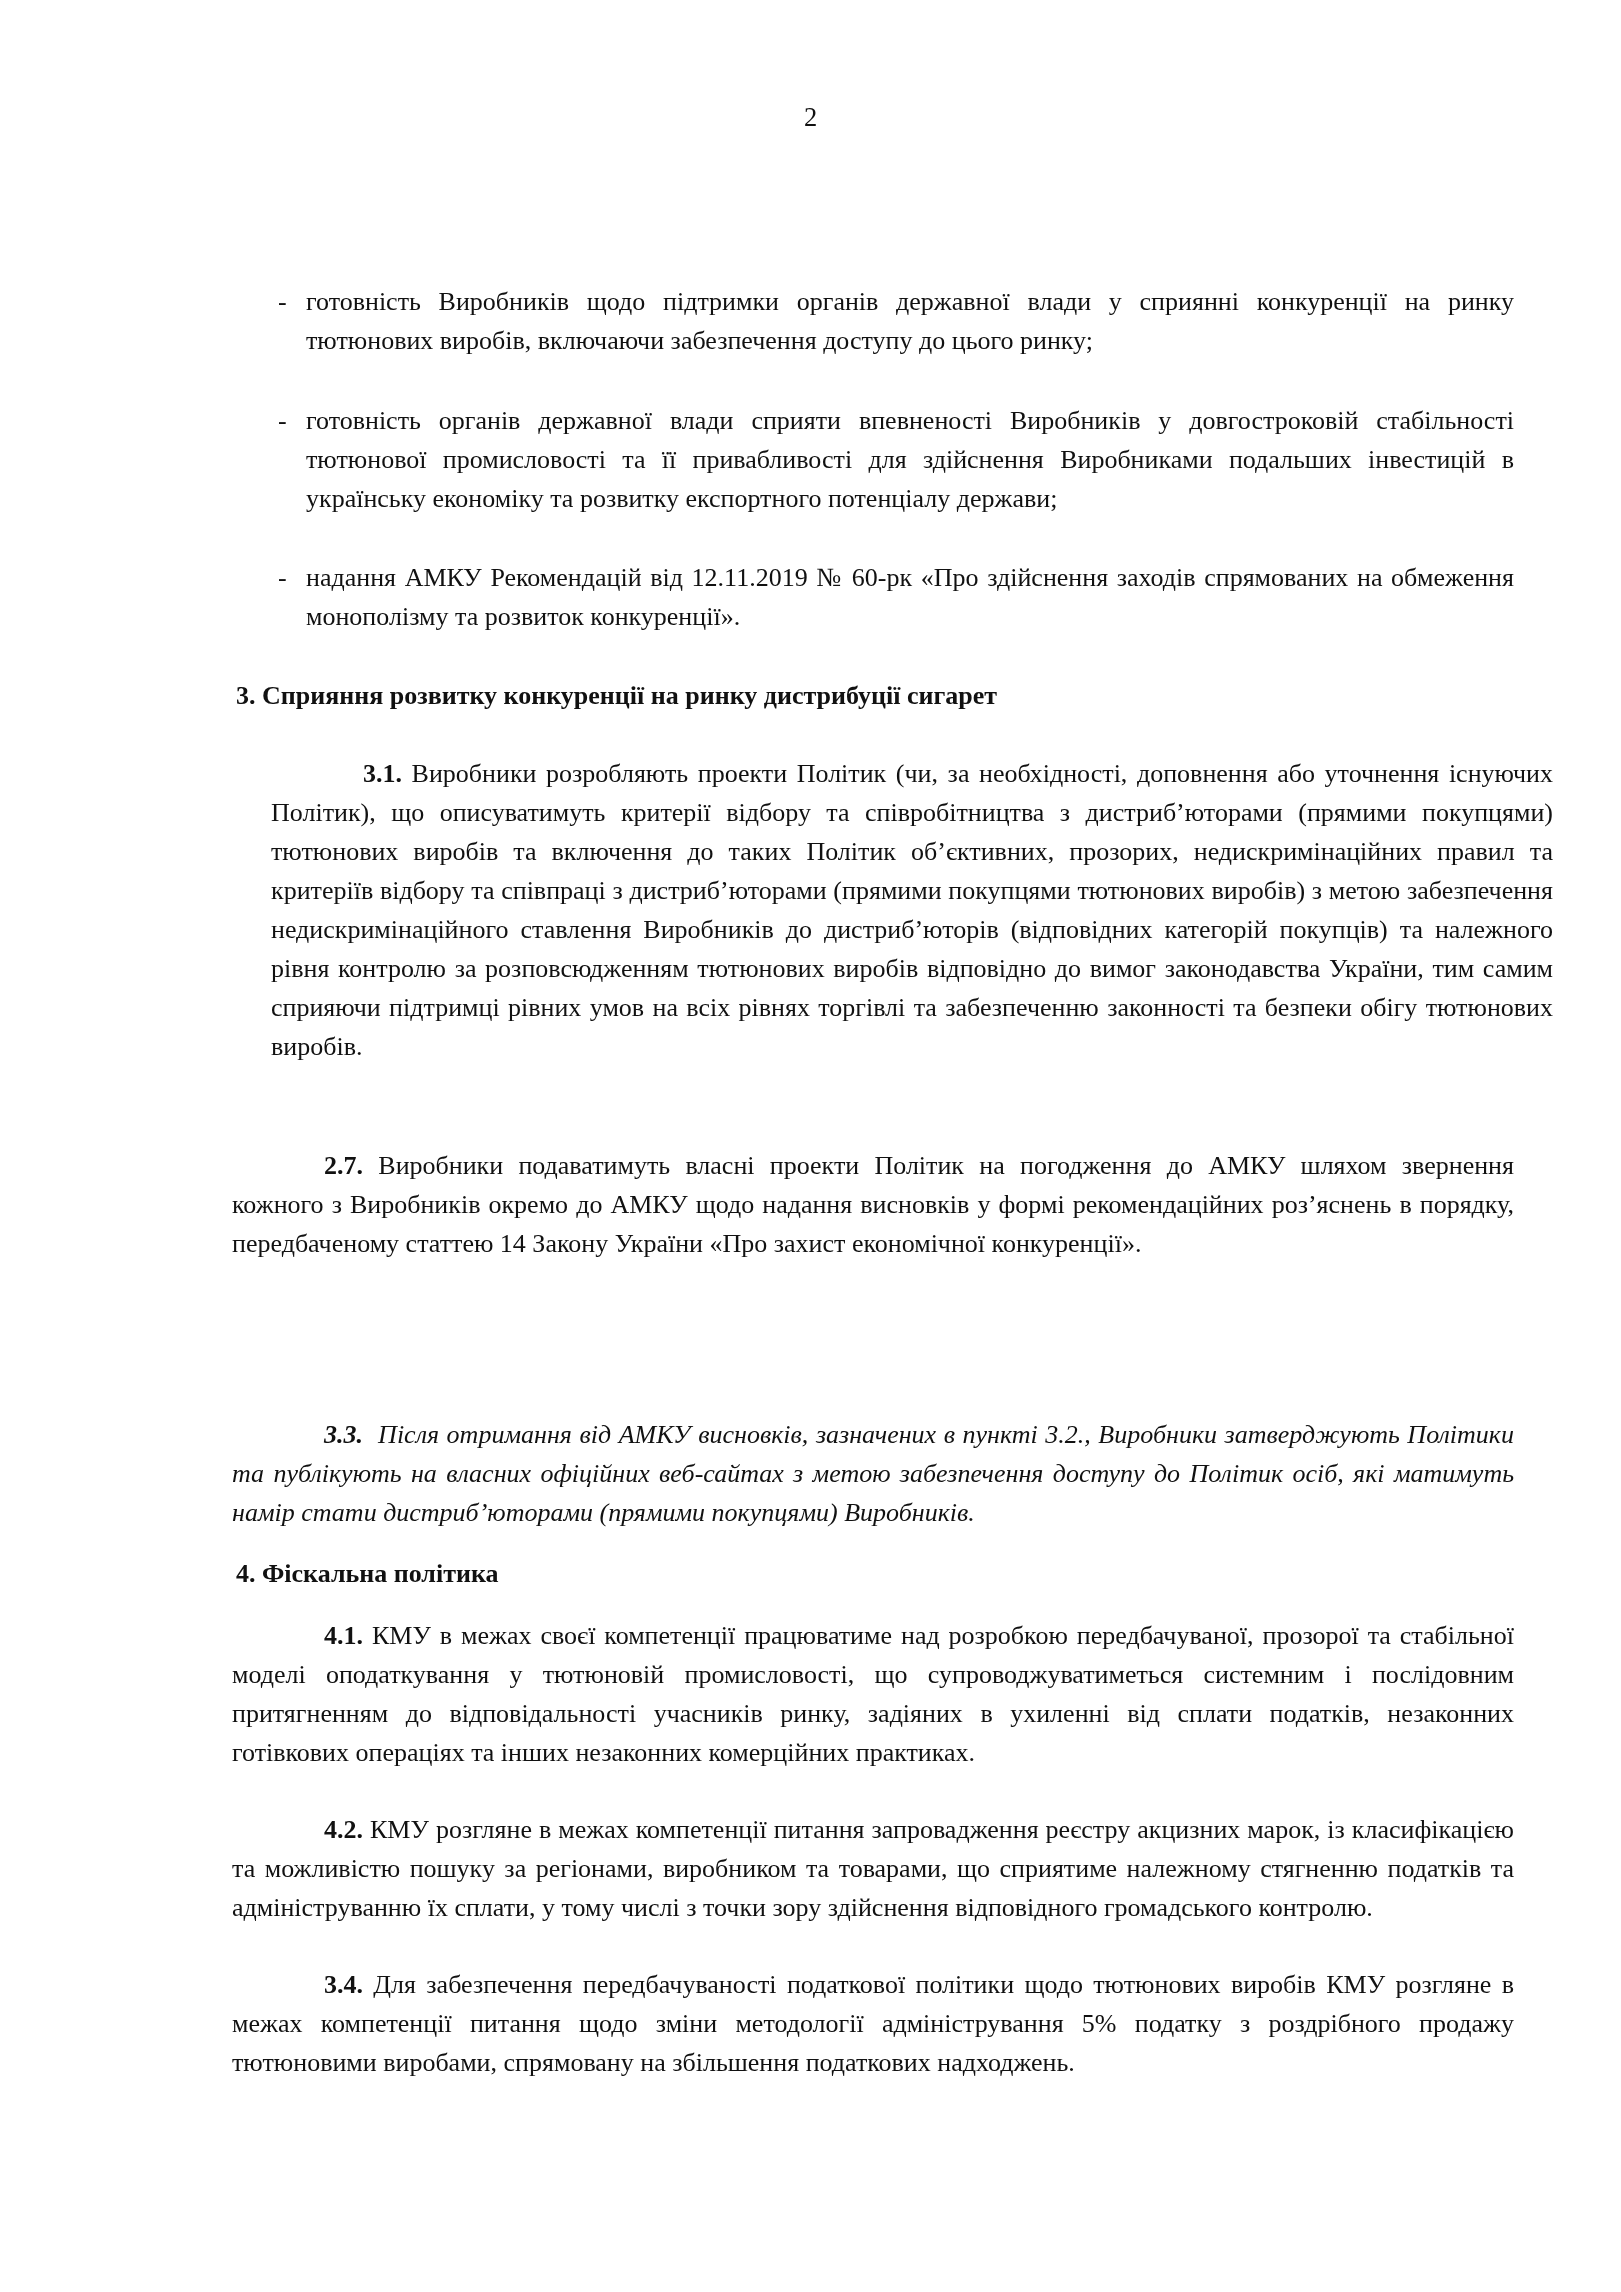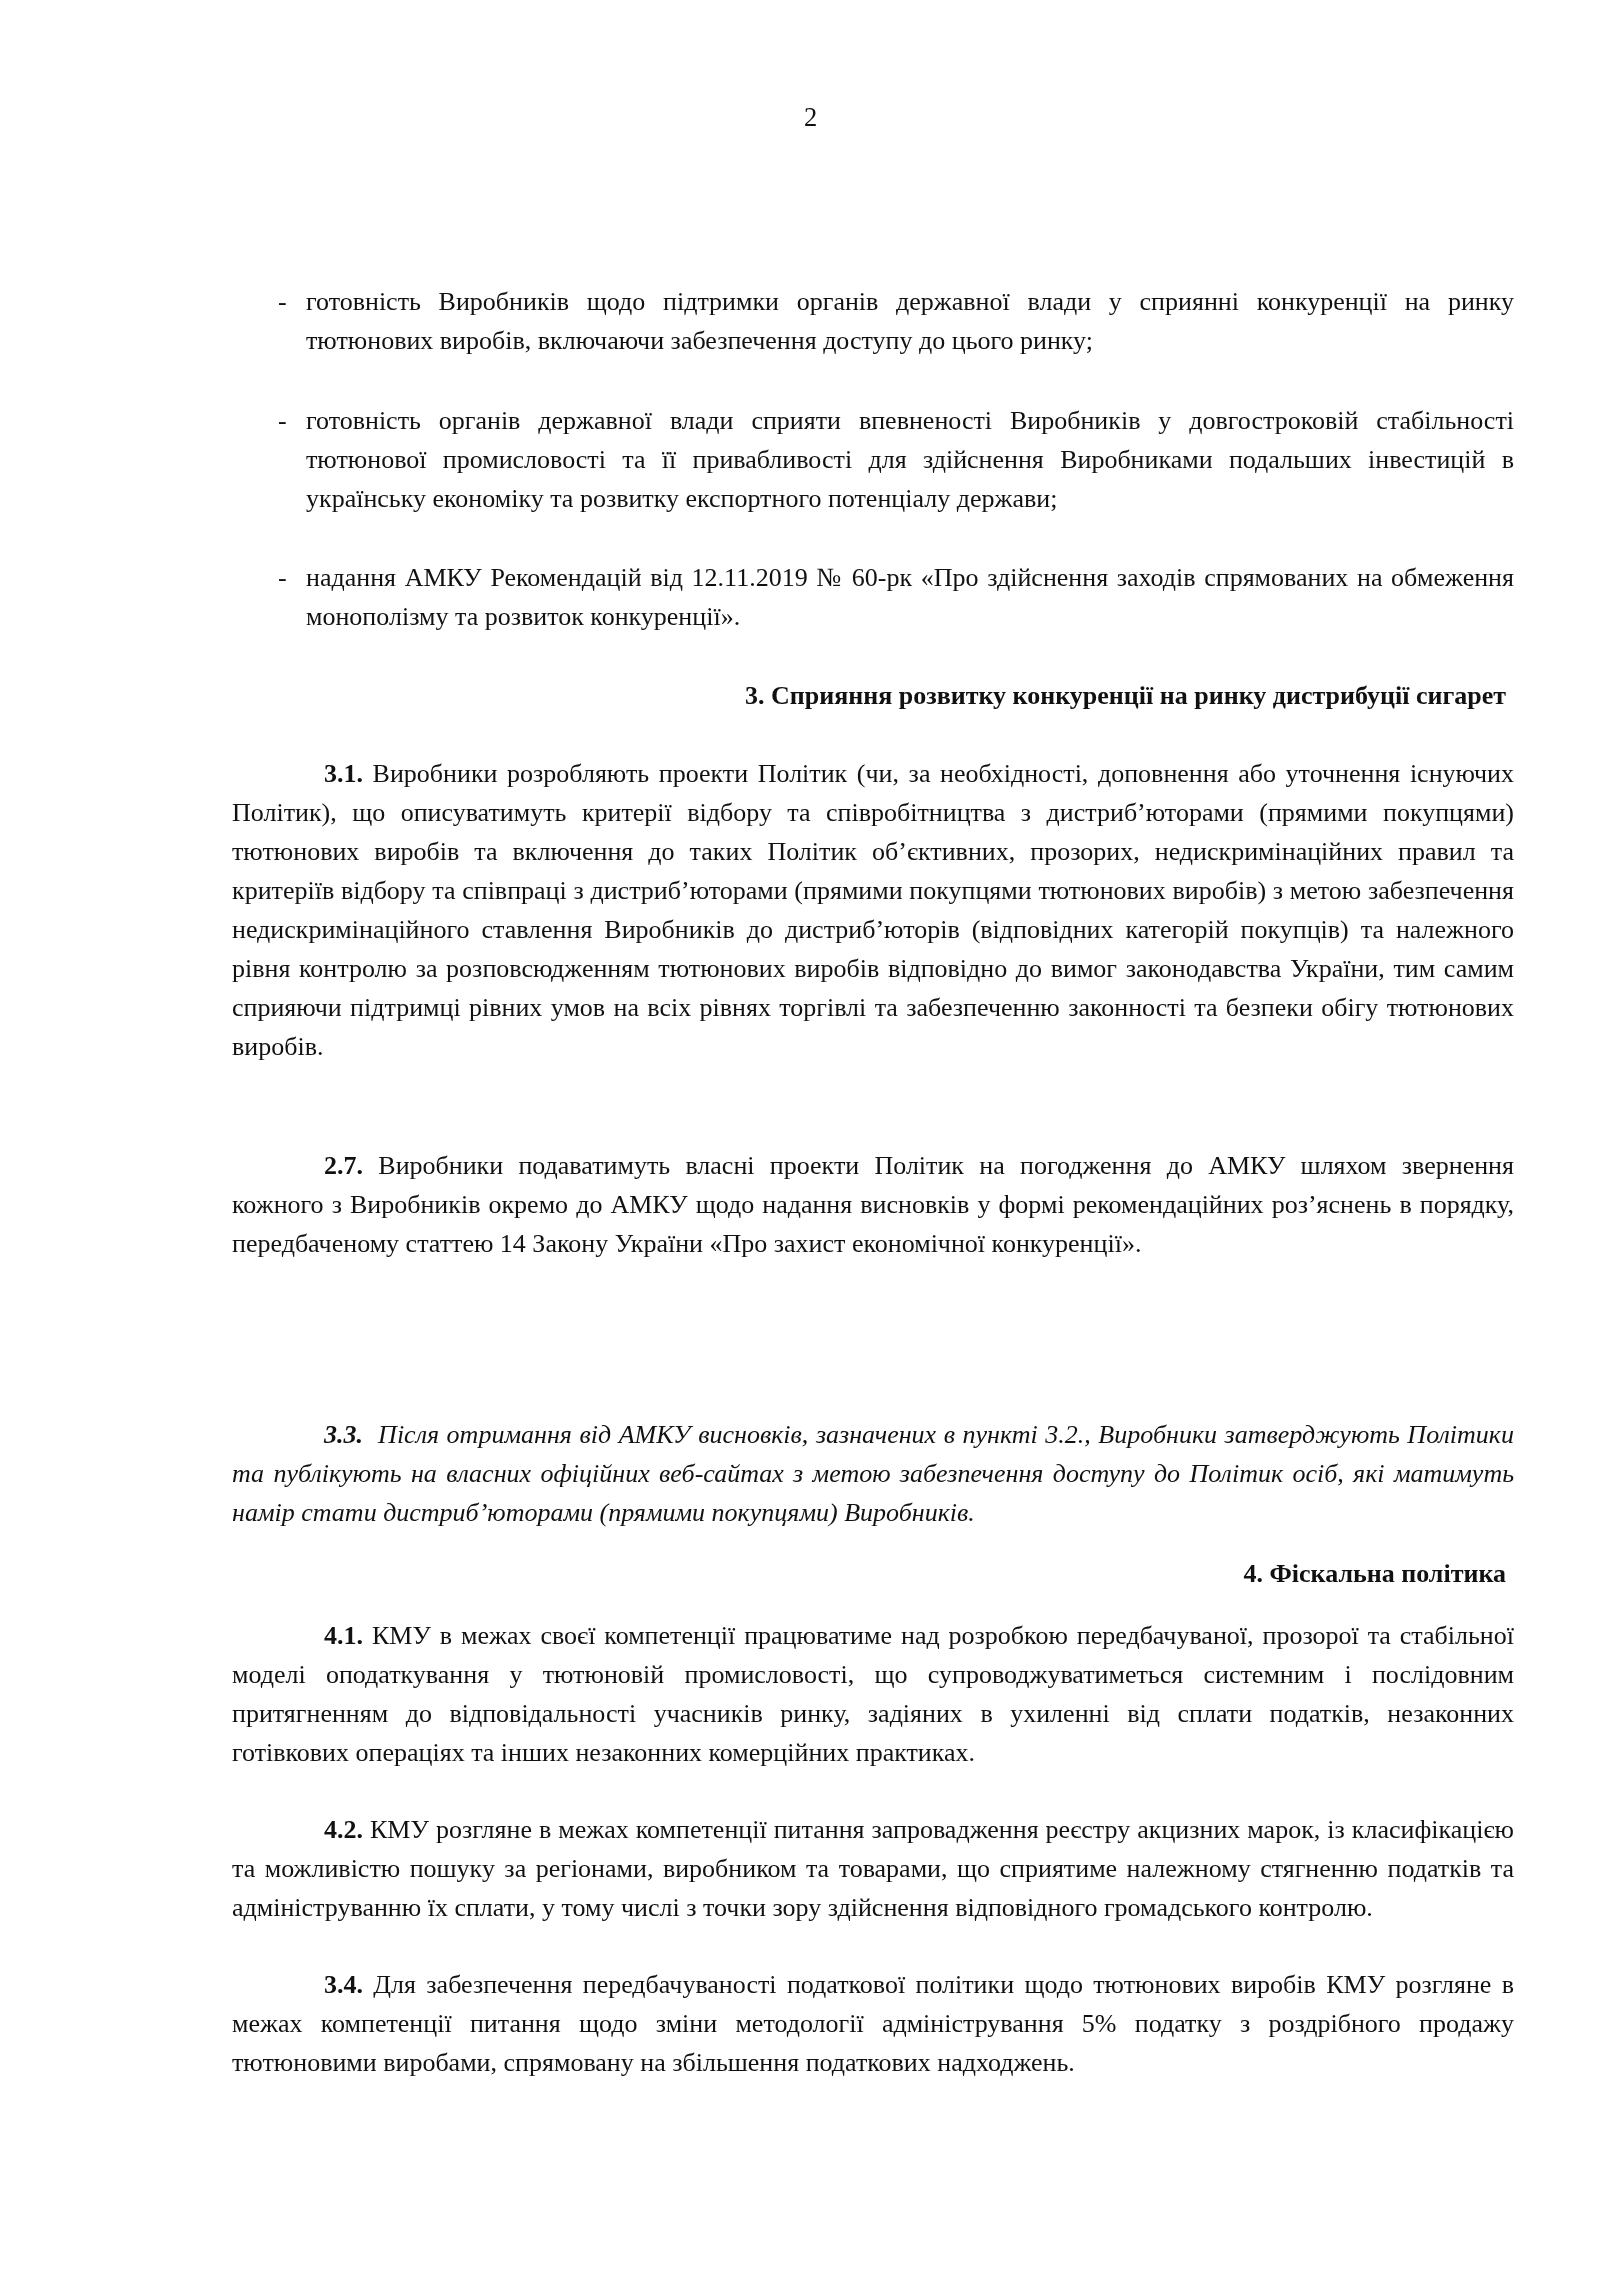--- a/index.html
+++ b/index.html
@@ -14,26 +14,26 @@
     text-align: center; font-size: 26.5px;
   }
   .block { position: absolute; left: 232px; width: 1282px; }
   .intro { top: 204px; }
   .bullet { position: absolute; left: 232px; width: 1282px; }
   .bullet .dash { position: absolute; left: 46px; top: 0; }
   .bullet .btext { margin-left: 74px; text-align: justify; text-align-last: left; }
   .b1 { top: 282px; }
   .b2 { top: 401px; }
   .b3 { top: 558px; }
-  .heading { position: absolute; left: 224px; width: 1282px; text-align: right; font-weight: bold; }
+  .heading { position: absolute; left: 236px; width: 1282px; text-align: left; font-weight: bold; }
   .h3 { top: 676px; }
   .h4 { top: 1554px; }
   .para { position: absolute; left: 232px; width: 1282px; text-align: justify; text-indent: 92px; text-align-last: left; }
   .para .num { font-weight: bold; }
-  .p31 { top: 754px; }
+  .p31 { top: 754px; margin-left: 39px; }
   .p32 { top: 1146px; }
   .p33 { top: 1415px; font-style: italic; }
   .p41 { top: 1616px; }
   .p42 { top: 1810px; }
   .p43 { top: 1965px; }
 </style>
 </head>
 <body>
 
 <div class="page">

